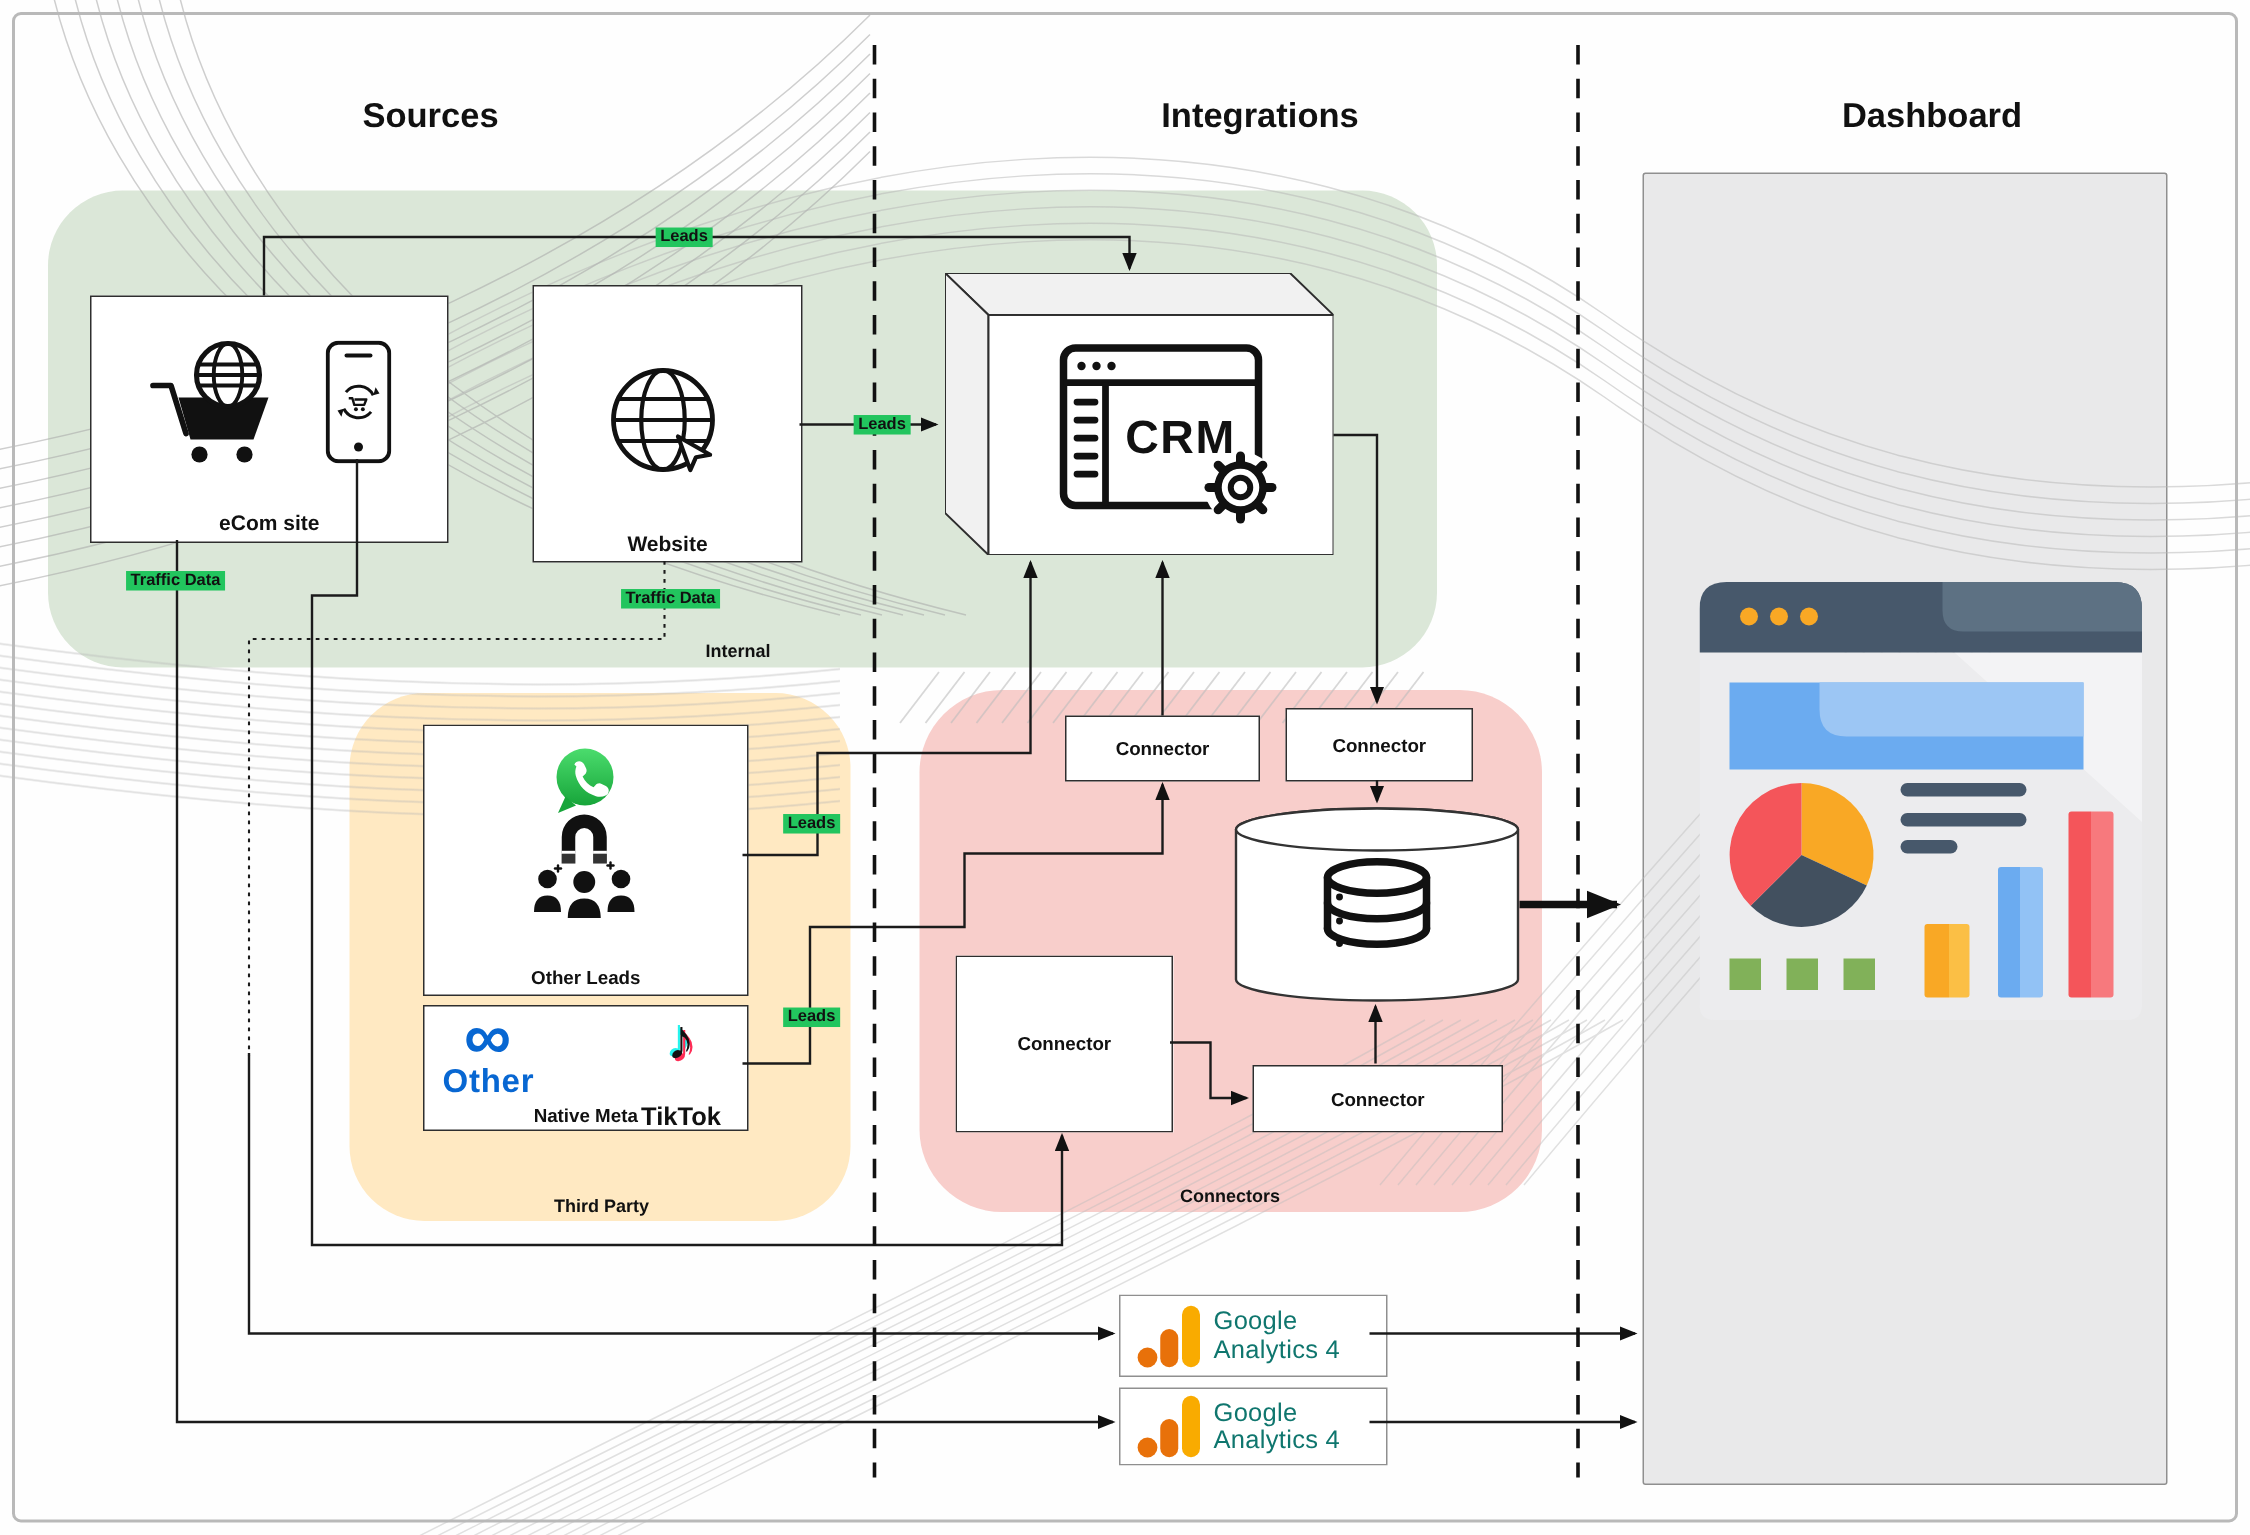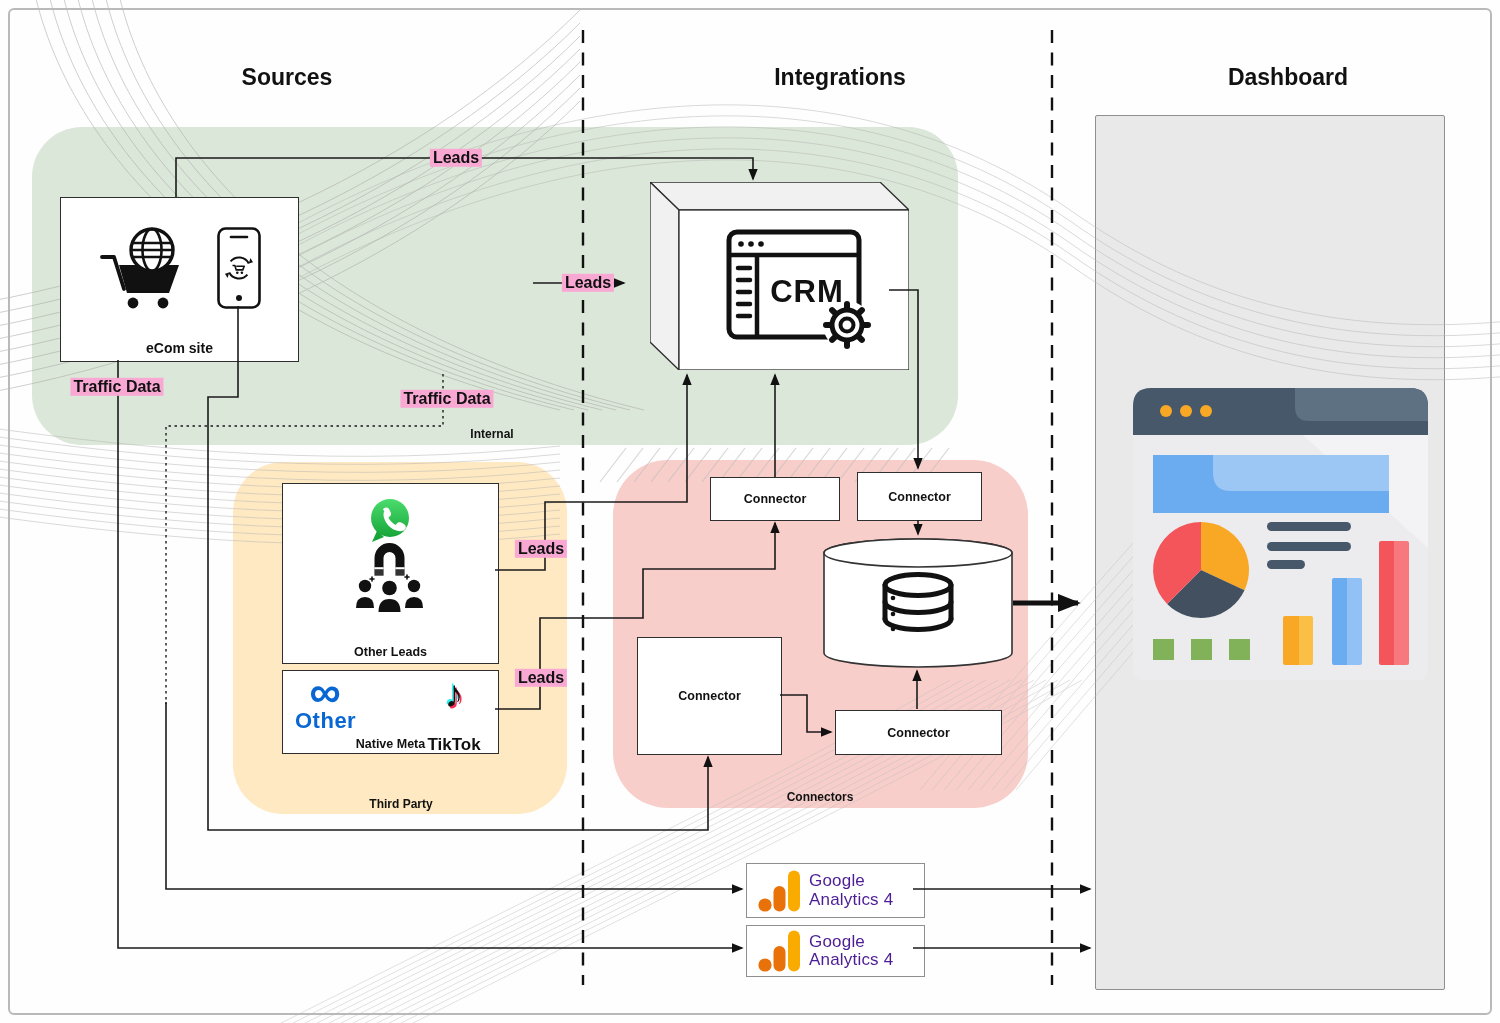--- a/index.html
+++ b/index.html
@@ -6,25 +6,25 @@
   .page{position:relative;width:1500px;height:1023px;background:#fefefe;overflow:hidden;
         font-family:"Liberation Sans","DejaVu Sans",sans-serif;color:#111;}
   .frame{position:absolute;left:8px;top:8px;right:8px;bottom:8px;border:2px solid #b9b9b9;border-radius:6px;z-index:6;pointer-events:none;}
   .abs{position:absolute;}
   .region{position:absolute;border-radius:50px;z-index:1;}
   .swirls{position:absolute;left:0;top:0;z-index:2;pointer-events:none;}
   .node{position:absolute;background:#fff;border:1.4px solid #2e2e2e;z-index:3;}
   .ganode{position:absolute;background:#fff;border:1.3px solid #8f8f8f;z-index:3;display:flex;align-items:center;padding-left:10px;gap:8px;}
   .lines{position:absolute;left:0;top:0;z-index:4;pointer-events:none;}
   .hdr{position:absolute;transform:translate(-50%,-50%);font-size:23px;font-weight:bold;z-index:5;white-space:nowrap;}
-  .chip{position:absolute;transform:translate(-50%,-50%);font-size:16px;font-weight:bold;background:#f9a8d4;padding:0 3px;line-height:1.15;z-index:5;white-space:nowrap;}
+  .chip{position:absolute;transform:translate(-50%,-50%);font-size:11px;font-weight:bold;background:#22c55e;padding:0 3px;line-height:1.15;z-index:5;white-space:nowrap;}
   .rlabel{position:absolute;transform:translate(-50%,-50%);font-size:12px;font-weight:bold;z-index:3;white-space:nowrap;}
   .nlabel{position:absolute;left:50%;transform:translateX(-50%);font-weight:bold;white-space:nowrap;}
   .clabel{display:flex;align-items:center;justify-content:center;width:100%;height:100%;font-size:12.5px;font-weight:bold;}
-  .gatext{font-size:17px;color:#4c1d95;line-height:1.08;letter-spacing:.2px;}
+  .gatext{font-size:17px;color:#0f766e;line-height:1.08;letter-spacing:.2px;}
   .tiktok-note{font-size:38px;font-weight:bold;color:#111;text-shadow:1.8px 1.8px 0 #fe2c55,-1.6px -1.6px 0 #25f4ee;line-height:1;}
   .meta-inf{font-size:44px;font-weight:bold;color:#0867d2;line-height:.75;}
   .meta-word{font-size:22px;font-weight:bold;color:#0867d2;letter-spacing:.5px;}
   .tiktok-word{font-size:17px;font-weight:bold;color:#111;margin-top:22px;}
 </style>
 </head>
 <body>
 
 <div class="page">
 
@@ -155,22 +155,33 @@
       <path d="M30.4,47.6 A11,11 0 0 1 12.2,45.5" fill="none" stroke="#111" stroke-width="2"></path>
       <path d="M31.8,36.5 l4.2,-1.2 -2.6,-4.2 z" fill="#111"></path>
       <path d="M12.2,45.5 l-4.2,1.2 2.6,4.2 z" fill="#111"></path>
       <path d="M15.5,38.5 h2.4 l1.3,4.4 h6.6 l1.4,-3.6 h-7.9" fill="none" stroke="#111" stroke-width="1.6" stroke-linejoin="round"></path>
       <circle cx="20.3" cy="45.8" r="1.3" fill="#111"></circle>
       <circle cx="24.9" cy="45.8" r="1.3" fill="#111"></circle>
     </svg>
     <div class="nlabel" style="bottom:5px;font-size:14px;">eCom site</div>
   </div>
 
-
-  <div class="abs" style="left:630px;top:182px;width:259px;height:188px;z-index:3;margin-left:20px;">
+  <div class="node" style="left:355px;top:190px;width:178px;height:183px;">
+    <svg class="abs" style="left:46px;top:52px;" width="84" height="84" viewBox="0 0 84 84">
+      <circle cx="40" cy="37" r="33" fill="#fff" stroke="#111" stroke-width="3.2"></circle>
+      <ellipse cx="40" cy="37" rx="14.5" ry="33" fill="none" stroke="#111" stroke-width="2.8"></ellipse>
+      <line x1="10.5" y1="23" x2="69.5" y2="23" stroke="#111" stroke-width="2.8"></line>
+      <line x1="10.5" y1="51" x2="69.5" y2="51" stroke="#111" stroke-width="2.8"></line>
+      <line x1="7" y1="37" x2="73" y2="37" stroke="#111" stroke-width="2.8"></line>
+      <path d="M50,48 l8.2,22.4 3.8,-8.6 9.4,-1.6 z" fill="#fff" stroke="#111" stroke-width="2.8" stroke-linejoin="round"></path>
+    </svg>
+    <div class="nlabel" style="bottom:4px;font-size:14px;">Website</div>
+  </div>
+
+  <div class="abs" style="left:630px;top:182px;width:259px;height:188px;z-index:3;">
     <svg width="259" height="188" viewBox="0 0 259 188">
       <polygon points="0,0 230,0 259,28 29,28" fill="#f1f1f1" stroke="#2e2e2e" stroke-width="1.3"></polygon>
       <polygon points="0,0 29,28 29,188 0,160" fill="#f1f1f1" stroke="#2e2e2e" stroke-width="1.3"></polygon>
       <rect x="29" y="28" width="230" height="160" fill="#fff" stroke="#2e2e2e" stroke-width="1.3"></rect>
       <g>
         <rect x="79" y="50" width="130" height="105" rx="8" fill="none" stroke="#111" stroke-width="5"></rect>
         <line x1="79" y1="73" x2="209" y2="73" stroke="#111" stroke-width="4.5"></line>
         <circle cx="91" cy="62" r="2.8" fill="#111"></circle>
           <circle cx="101" cy="62" r="2.8" fill="#111"></circle>
           <circle cx="111" cy="62" r="2.8" fill="#111"></circle>

